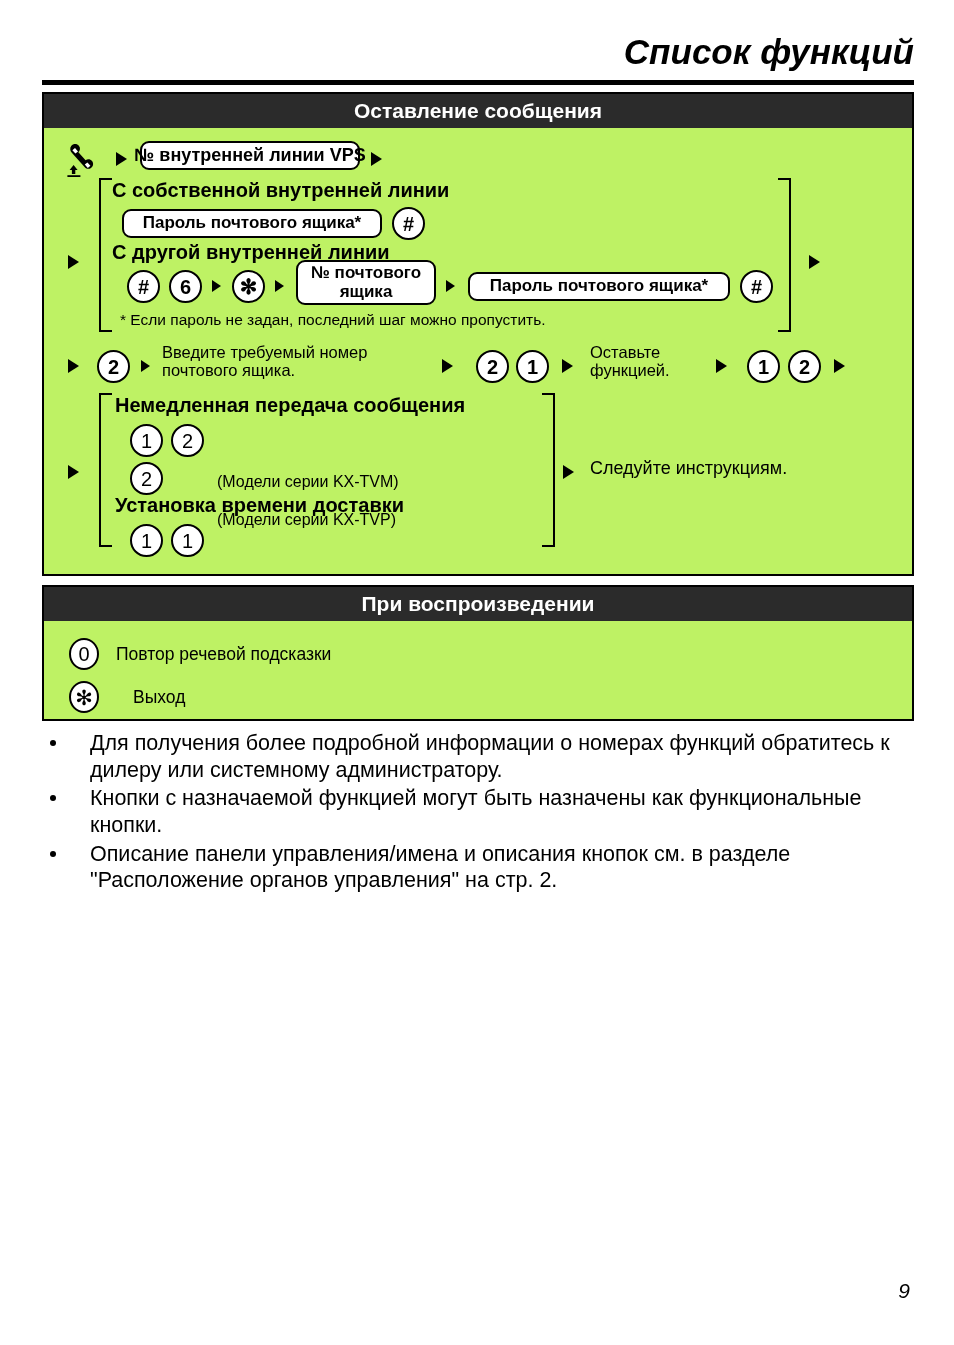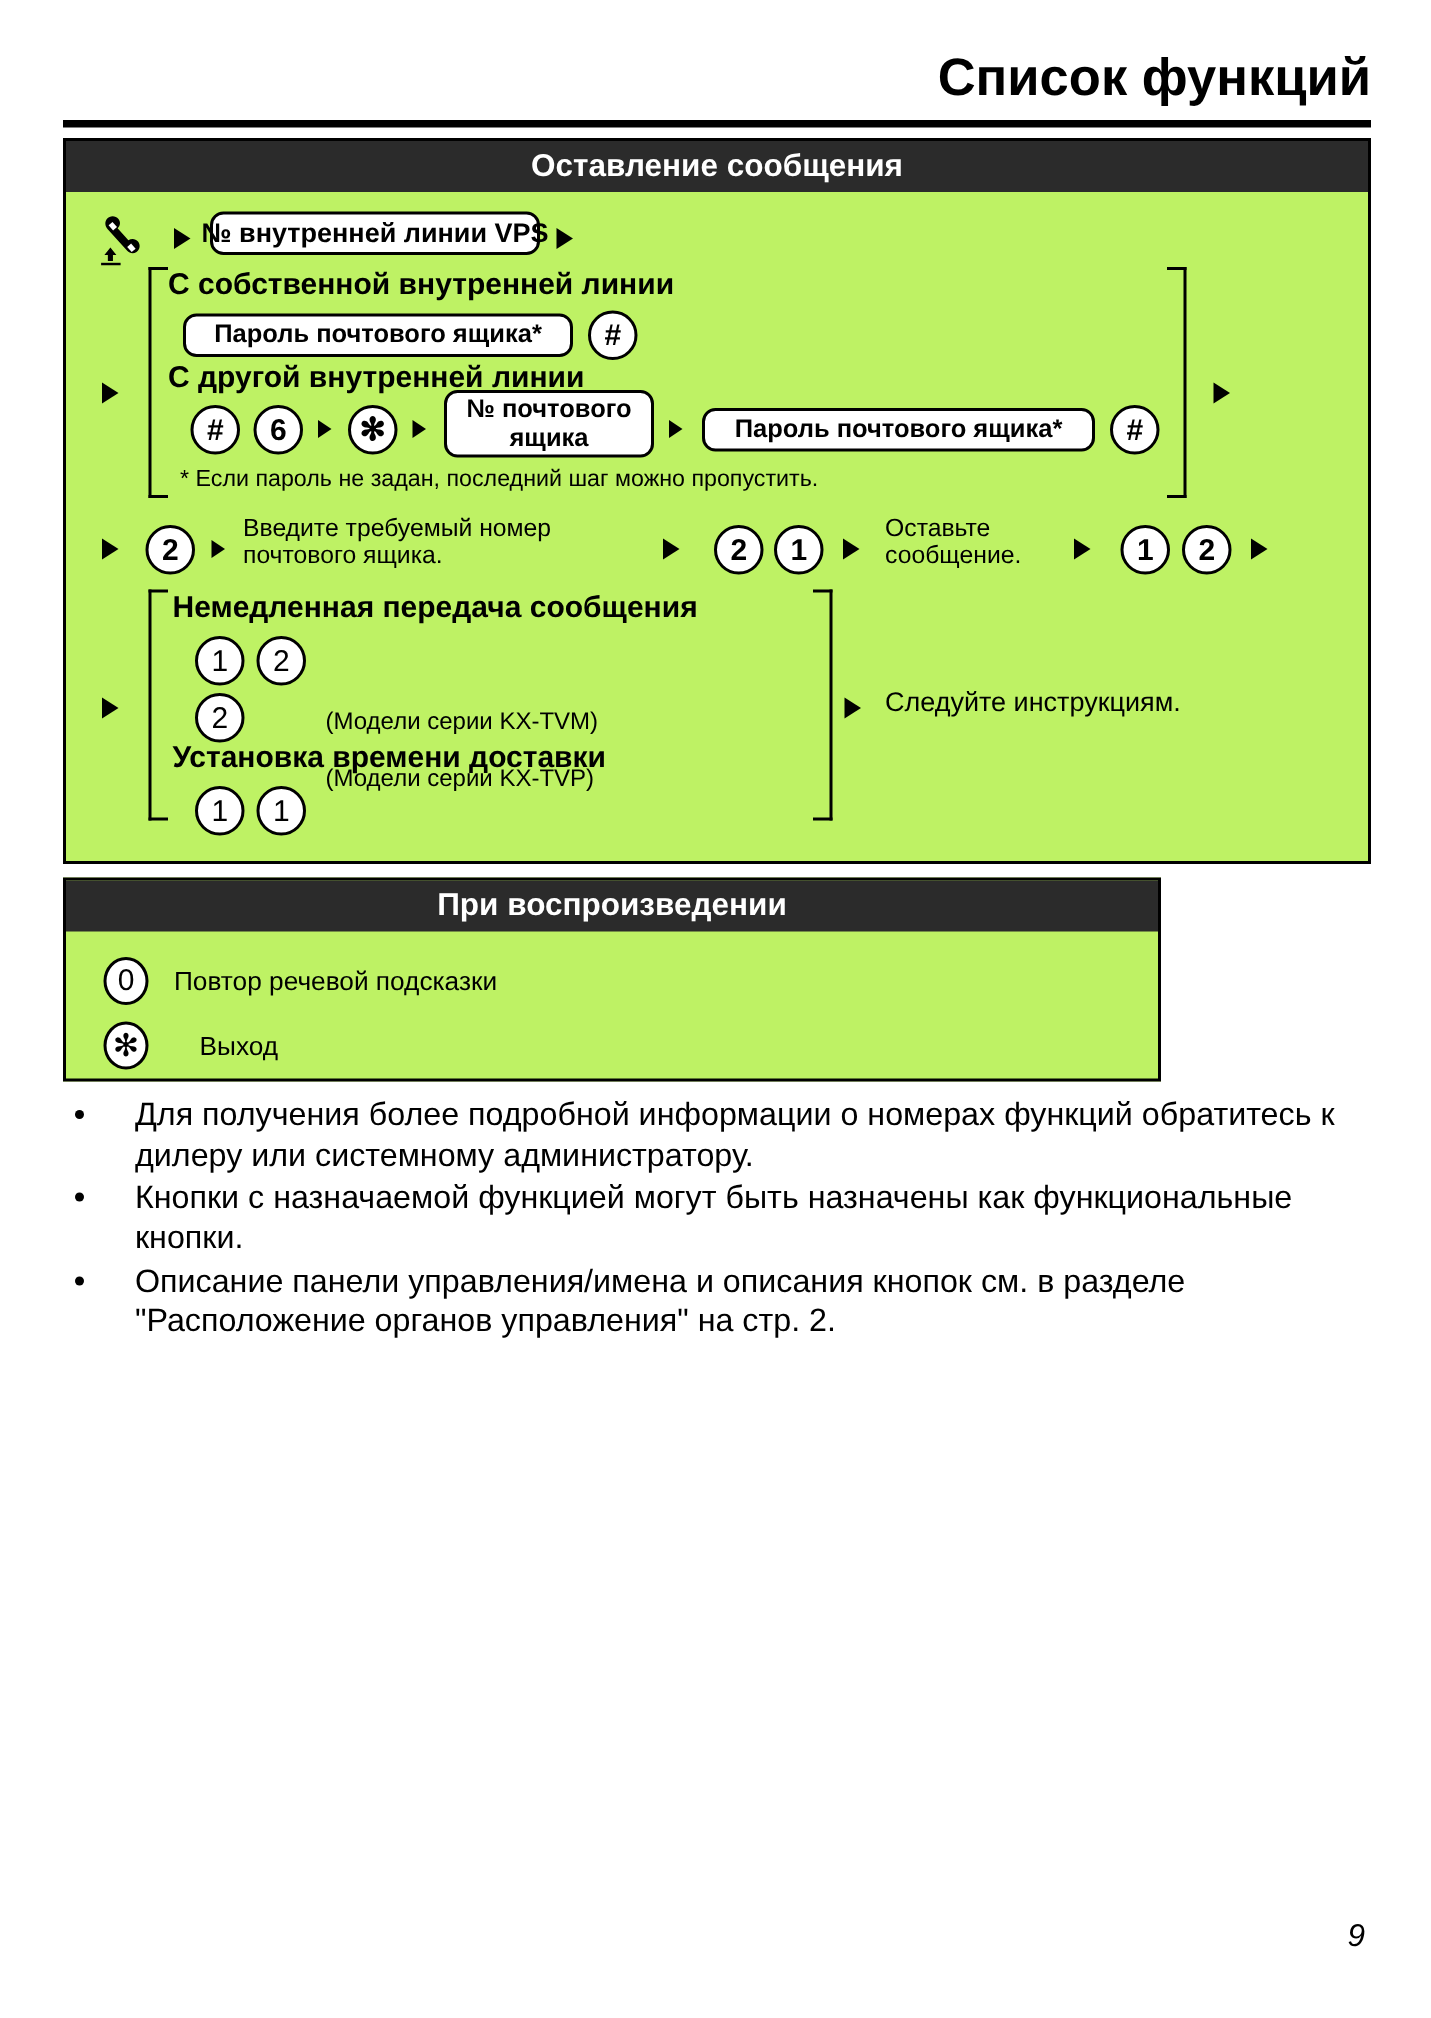--- a/index.html
+++ b/index.html
@@ -23,20 +23,21 @@
     height: 1345px;
   }
 
   
   .page-title {
     position: absolute;
     right: 40px;
     top: 32px;
     font-size: 35px;
     font-weight: bold;
+    font-style: italic;
     letter-spacing: 0px;
     white-space: nowrap;
   }
   .title-rule {
     position: absolute;
     left: 42px;
     top: 80px;
     width: 872px;
     height: 5px;
     background: #000;
@@ -53,21 +54,21 @@
     background: #2b2b2b;
     color: #fff;
     text-align: center;
     font-size: 21px;
     font-weight: bold;
     line-height: 34px;
     height: 34px;
     box-sizing: border-box;
   }
   #panel-leave  { left: 42px; top: 92px;  width: 872px; height: 484px; }
-  #panel-play   { left: 42px; top: 585px; width: 732px; height: 136px; }
+  #panel-play   { left: 42px; top: 585px; width: 872px; height: 136px; }
 
   .panel-body { position: relative; width: 100%; }
 
   
   .abs { position: absolute; }
 
   
   .arrow {
     width: 0; height: 0;
     border-top: 7px solid transparent;
@@ -245,21 +246,21 @@
       <div class="abs step-text" style="left:118px; top:215px;">
         <div>Введите требуемый номер</div>
         <div>почтового ящика.</div>
       </div>
       <div class="abs arrow" style="left:398px; top:231px;"></div>
       <div class="abs key k32" style="left:432px; top:222px;">2</div>
       <div class="abs key k32" style="left:472px; top:222px;">1</div>
       <div class="abs arrow" style="left:518px; top:231px;"></div>
       <div class="abs step-text" style="left:546px; top:215px;">
         <div>Оставьте</div>
-        <div>сообщение.</div>
+        <div>функцией.</div>
       </div>
       <div class="abs arrow" style="left:672px; top:231px;"></div>
       <div class="abs key k32" style="left:703px; top:222px;">1</div>
       <div class="abs key k32" style="left:744px; top:222px;">2</div>
       <div class="abs arrow" style="left:790px; top:231px;"></div>
 
       <div class="abs arrow" style="left:24px; top:337px;"></div>
       <div class="abs bracket left" style="left:55px; top:265px; height:154px;"></div>
       <div class="abs bracket right" style="left:498px; top:265px; height:154px;"></div>
 

